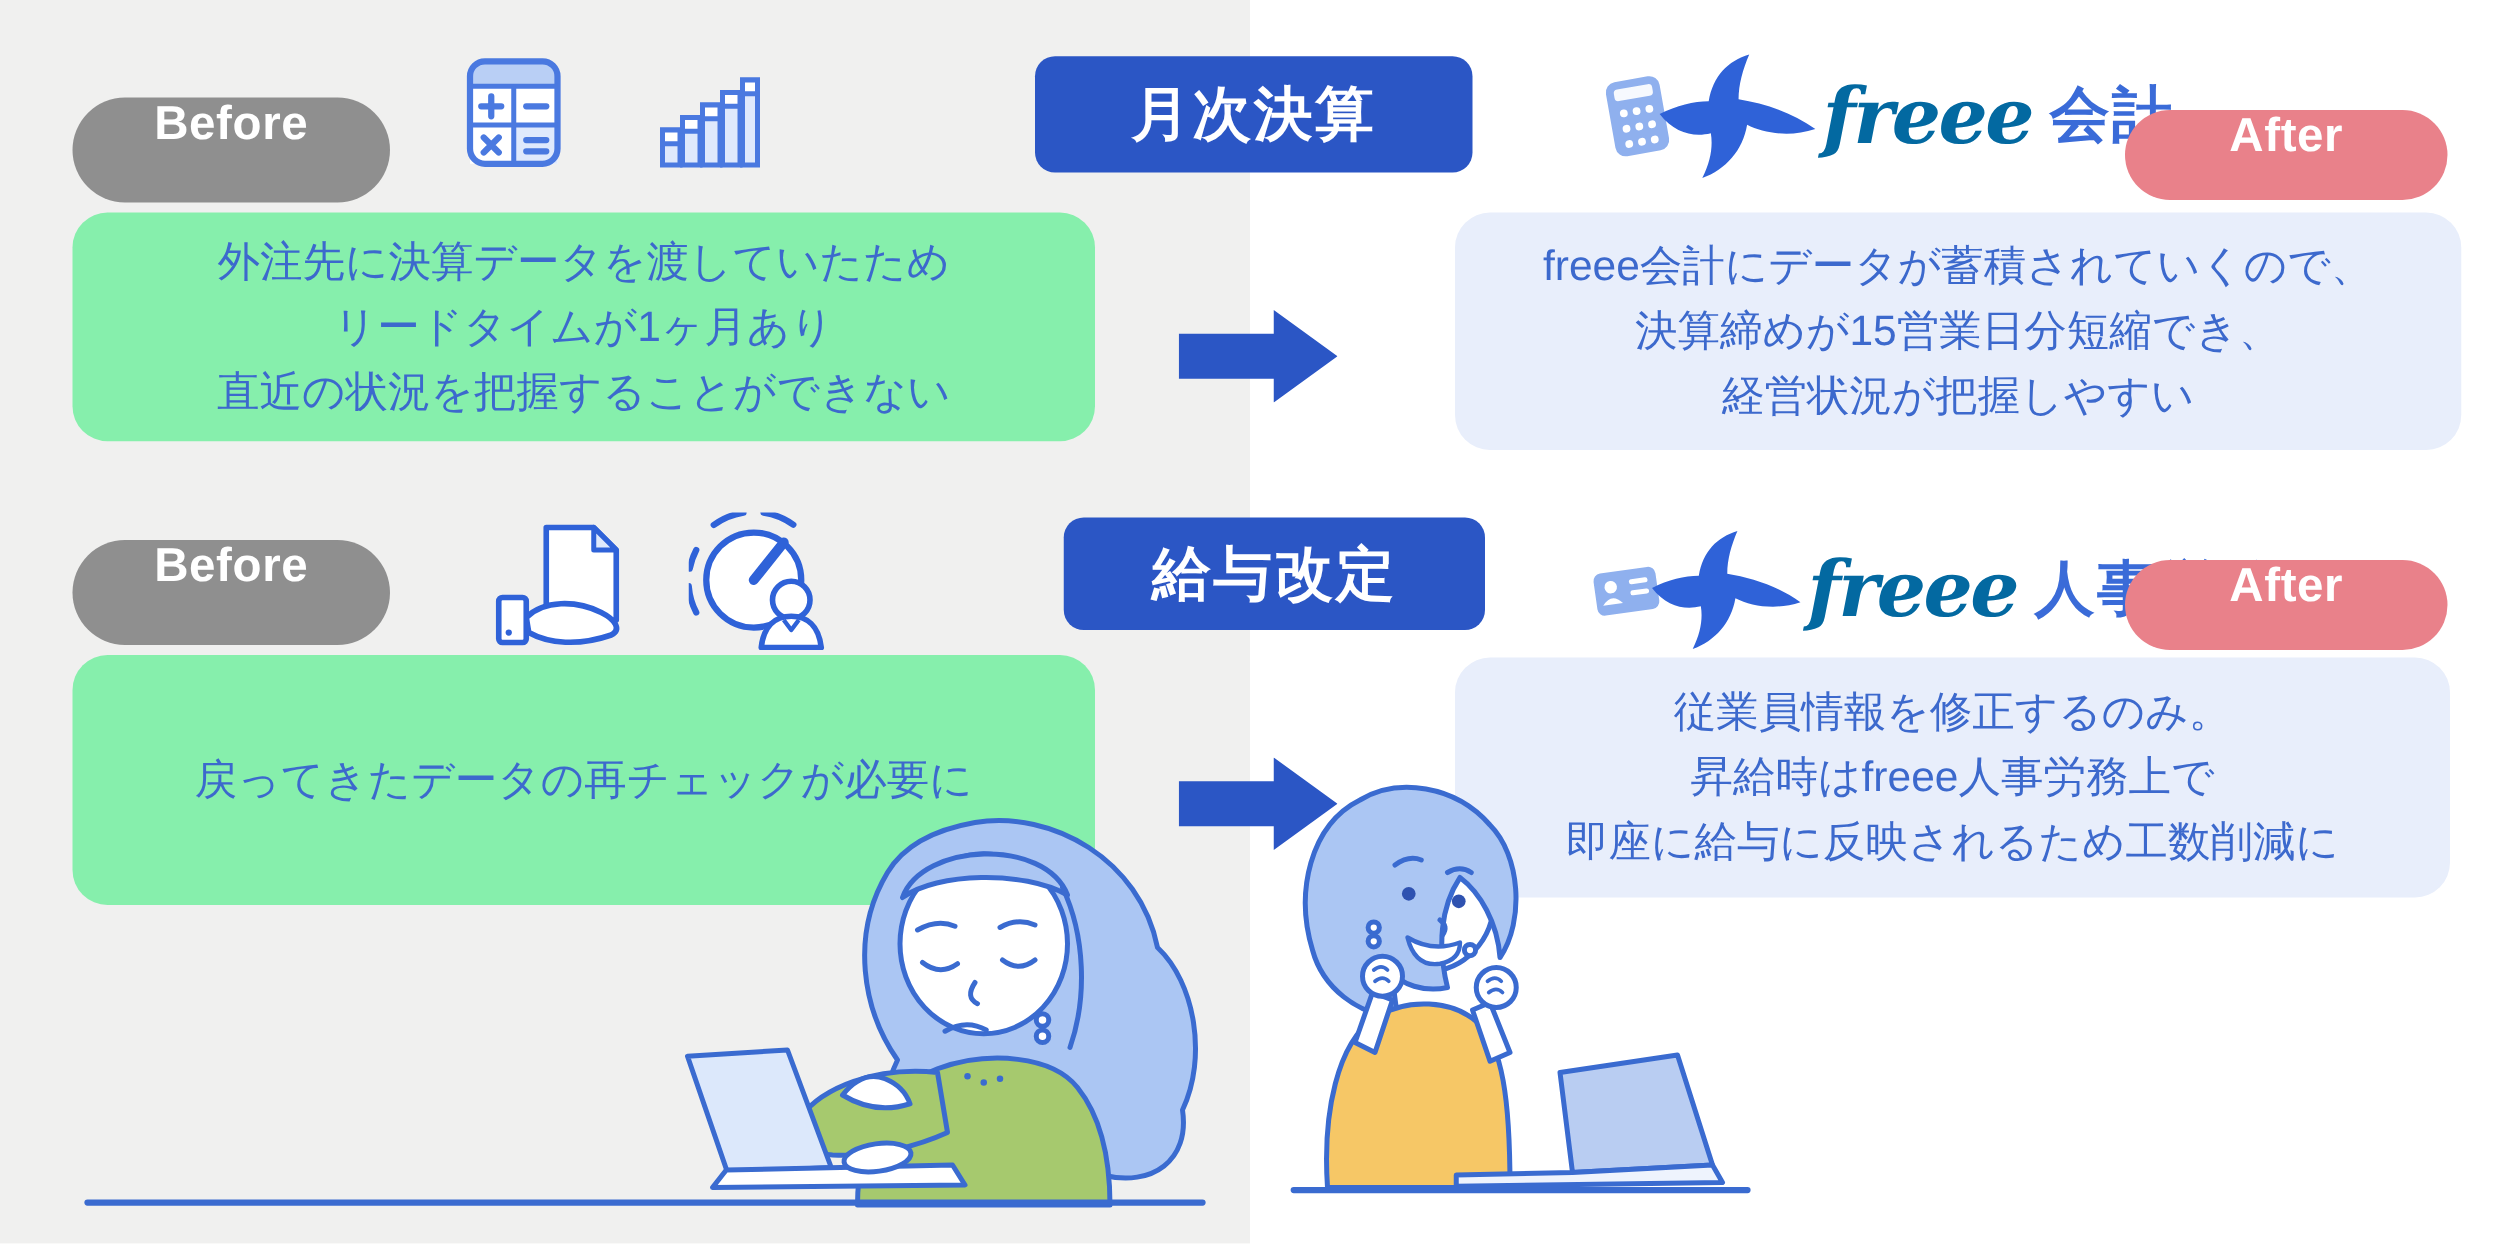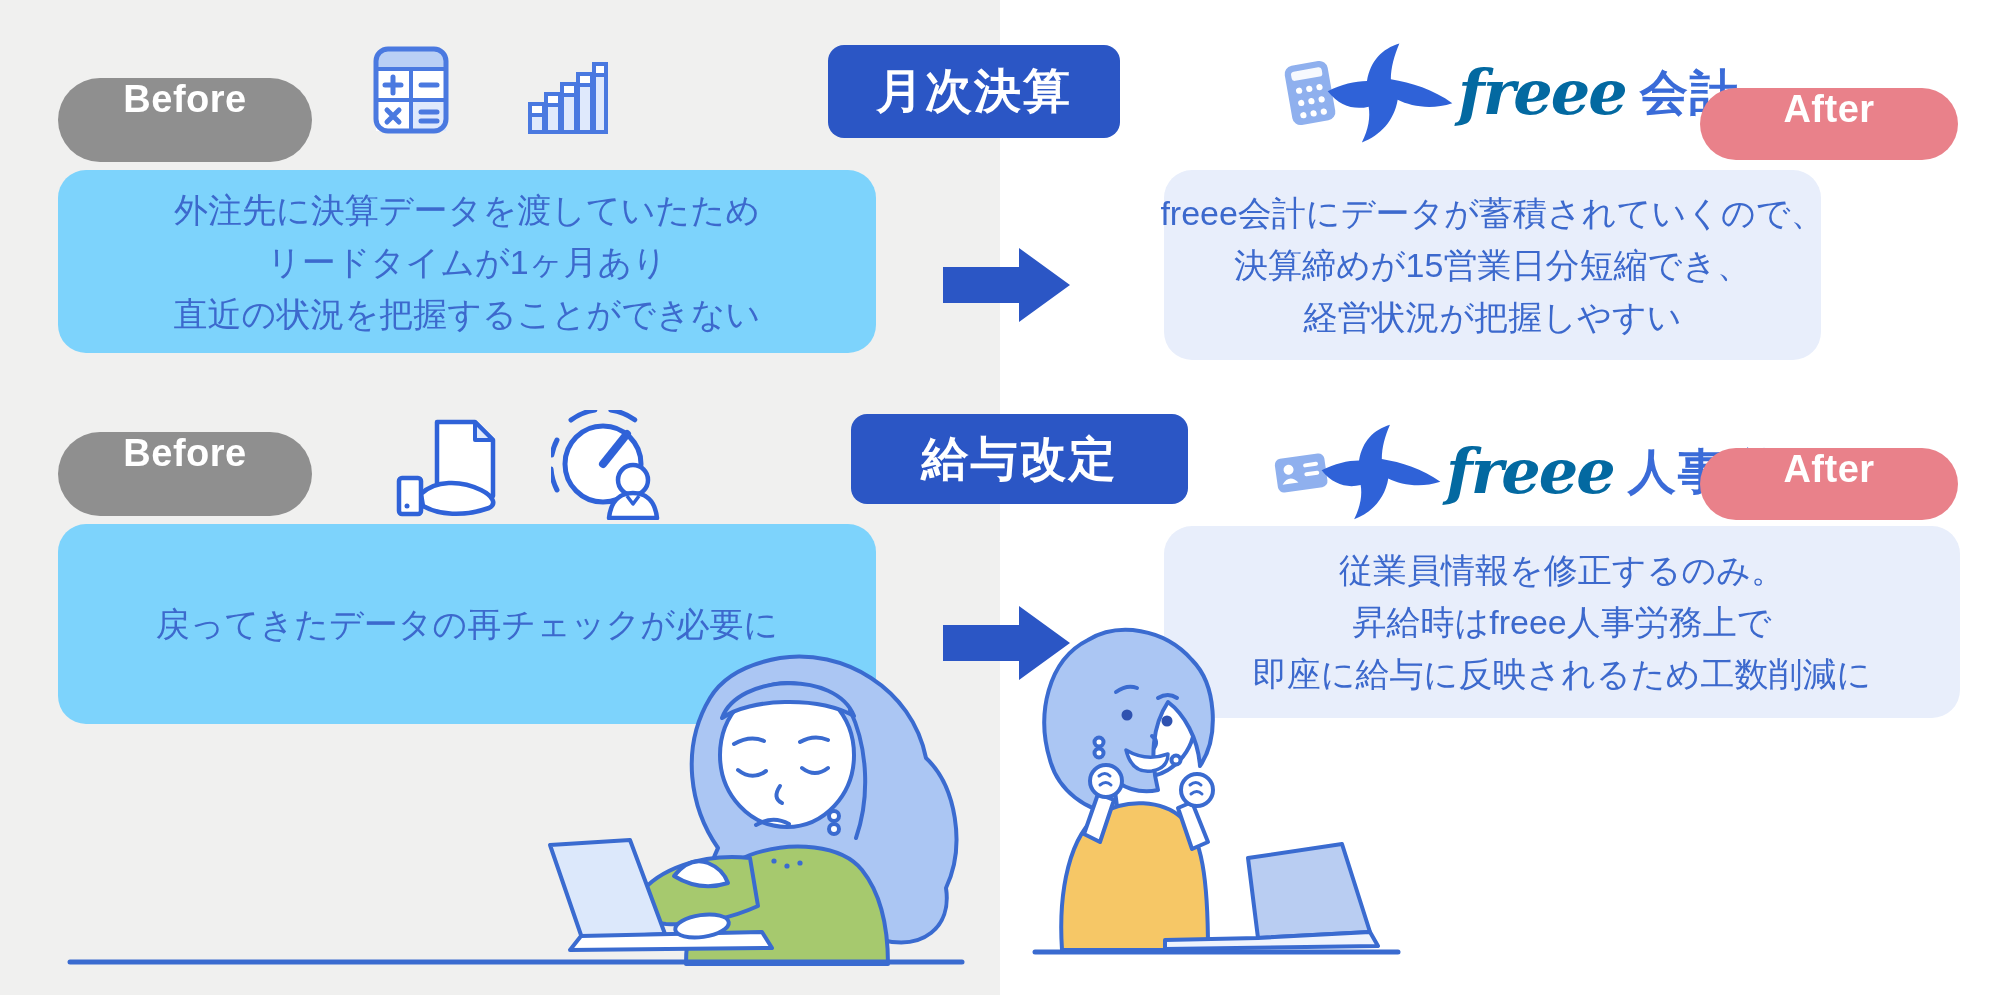--- a/index.html
+++ b/index.html
@@ -17,21 +17,21 @@
   .badge-red{background:#e9818a;border-radius:36px;}
   .topic-btn{
     display:flex;align-items:center;justify-content:center;
     background:#2b56c5;color:#ffffff;font-weight:bold;font-size:47px;
     border-radius:16px;letter-spacing:2px;
   }
   .card{
     display:flex;flex-direction:column;align-items:center;justify-content:center;
     border-radius:28px;text-align:center;
   }
-  .card-white{background:#7dd3fc;}
+  .card-white{background:#86efac;}
   .card-blue{background:#e8eefb;}
   .card-line{
     color:#3c69cd;font-size:34px;line-height:52px;font-weight:500;white-space:nowrap;
   }
   .logo{display:flex;align-items:center;}
   .freee-script{
     font-family:"DejaVu Serif","Liberation Serif",serif;
     font-style:italic;font-weight:bold;font-size:62px;color:#0369a1;
     letter-spacing:-2px;margin-left:4px;line-height:1;
   }
@@ -73,21 +73,21 @@
       <rect x="18" y="36" width="14" height="11" fill="#ffffff"></rect>
       <rect x="34" y="26" width="14" height="48" fill="#dfe9fc"></rect>
       <rect x="34" y="26" width="14" height="11" fill="#ffffff"></rect>
       <rect x="50" y="16" width="14" height="58" fill="#dfe9fc"></rect>
       <rect x="50" y="16" width="14" height="11" fill="#ffffff"></rect>
       <rect x="66" y="6" width="12" height="68" fill="#dfe9fc"></rect>
       <rect x="66" y="6" width="12" height="11" fill="#ffffff"></rect>
     </g>
   </svg>
 
-  <div class="abs topic-btn" style="left:828px;top:45px;width:292px;height:93px;">
+  <div class="abs topic-btn" style="left:828px;top:45px;width:350px;height:93px;">
     <span>月次決算</span>
   </div>
 
   <div class="abs logo" style="left:1282px;top:48px;height:90px;">
     <svg width="56" height="70" viewBox="0 0 54 66">
       <g transform="rotate(-10 27 33)">
         <rect x="6" y="4" width="42" height="58" rx="8" fill="#8fb0ee"></rect>
         <rect x="12" y="10" width="30" height="9" rx="3" fill="#ffffff" opacity="0.92"></rect>
         <g fill="#ffffff">
           <circle cx="17" cy="29" r="3"></circle>
@@ -118,21 +118,21 @@
   <div class="abs card card-white" style="left:58px;top:170px;width:818px;height:183px;">
     <div class="card-line">外注先に決算データを渡していたため</div>
     <div class="card-line">リードタイムが1ヶ月あり</div>
     <div class="card-line">直近の状況を把握することができない</div>
   </div>
 
   <svg class="abs" style="left:943px;top:248px;" width="127" height="74" viewBox="0 0 127 74">
     <polygon points="0,19 76,19 76,0 127,37 76,74 76,55 0,55" fill="#2b56c5"></polygon>
   </svg>
 
-  <div class="abs card card-blue" style="left:1164px;top:170px;width:657px;height:190px;">
+  <div class="abs card card-blue" style="left:1164px;top:170px;width:805px;height:190px;">
     <div class="card-line">freee会計にデータが蓄積されていくので、</div>
     <div class="card-line">決算締めが15営業日分短縮でき、</div>
     <div class="card-line">経営状況が把握しやすい</div>
   </div>
 
   <div class="abs badge badge-gray" style="left:58px;top:432px;width:254px;height:84px;">
     <span>Before</span>
   </div>
 
   <svg class="abs" style="left:395px;top:418px;" width="112" height="100" viewBox="0 0 112 100">

